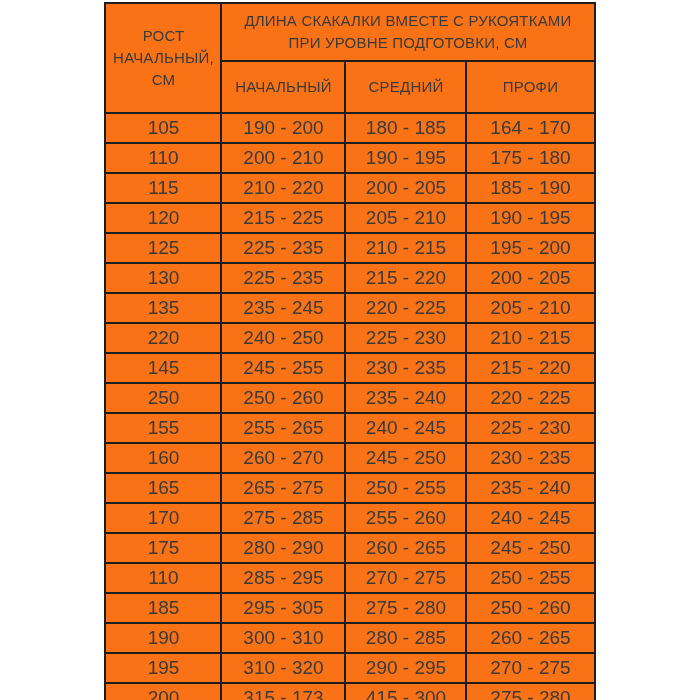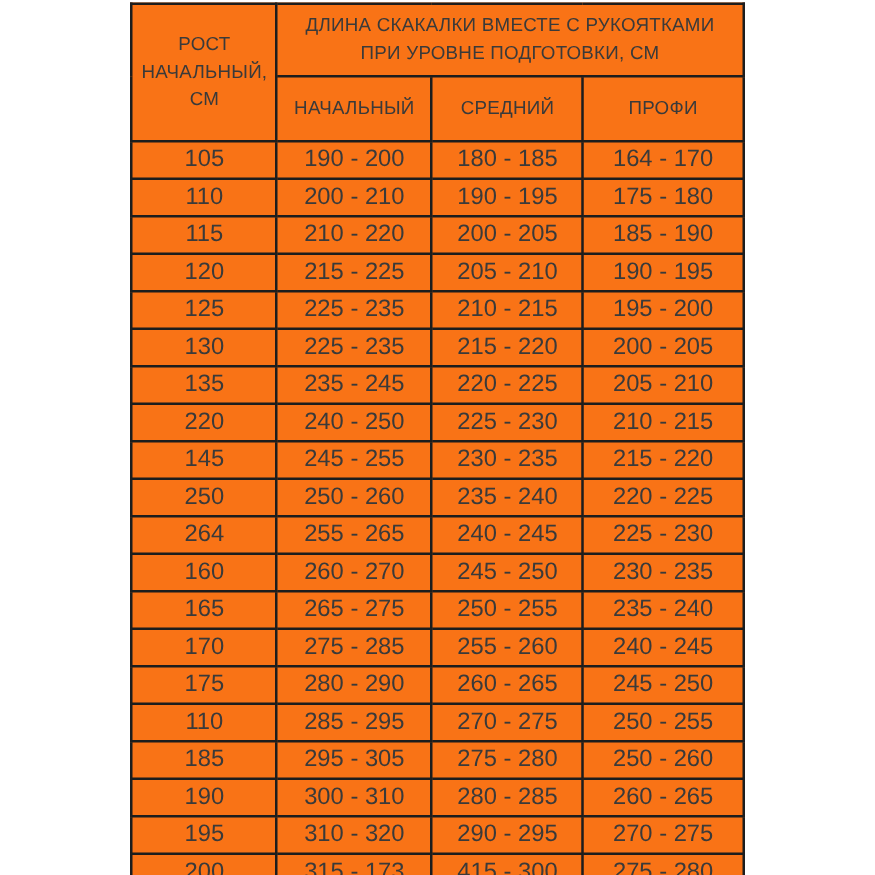--- a/index.html
+++ b/index.html
@@ -126,21 +126,21 @@
         <td>230 - 235</td>
         <td>215 - 220</td>
       </tr>
       <tr>
         <td>250</td>
         <td>250 - 260</td>
         <td>235 - 240</td>
         <td>220 - 225</td>
       </tr>
       <tr>
-        <td>264</td>
+        <td>155</td>
         <td>255 - 265</td>
         <td>240 - 245</td>
         <td>225 - 230</td>
       </tr>
       <tr>
         <td>160</td>
         <td>260 - 270</td>
         <td>245 - 250</td>
         <td>230 - 235</td>
       </tr>

